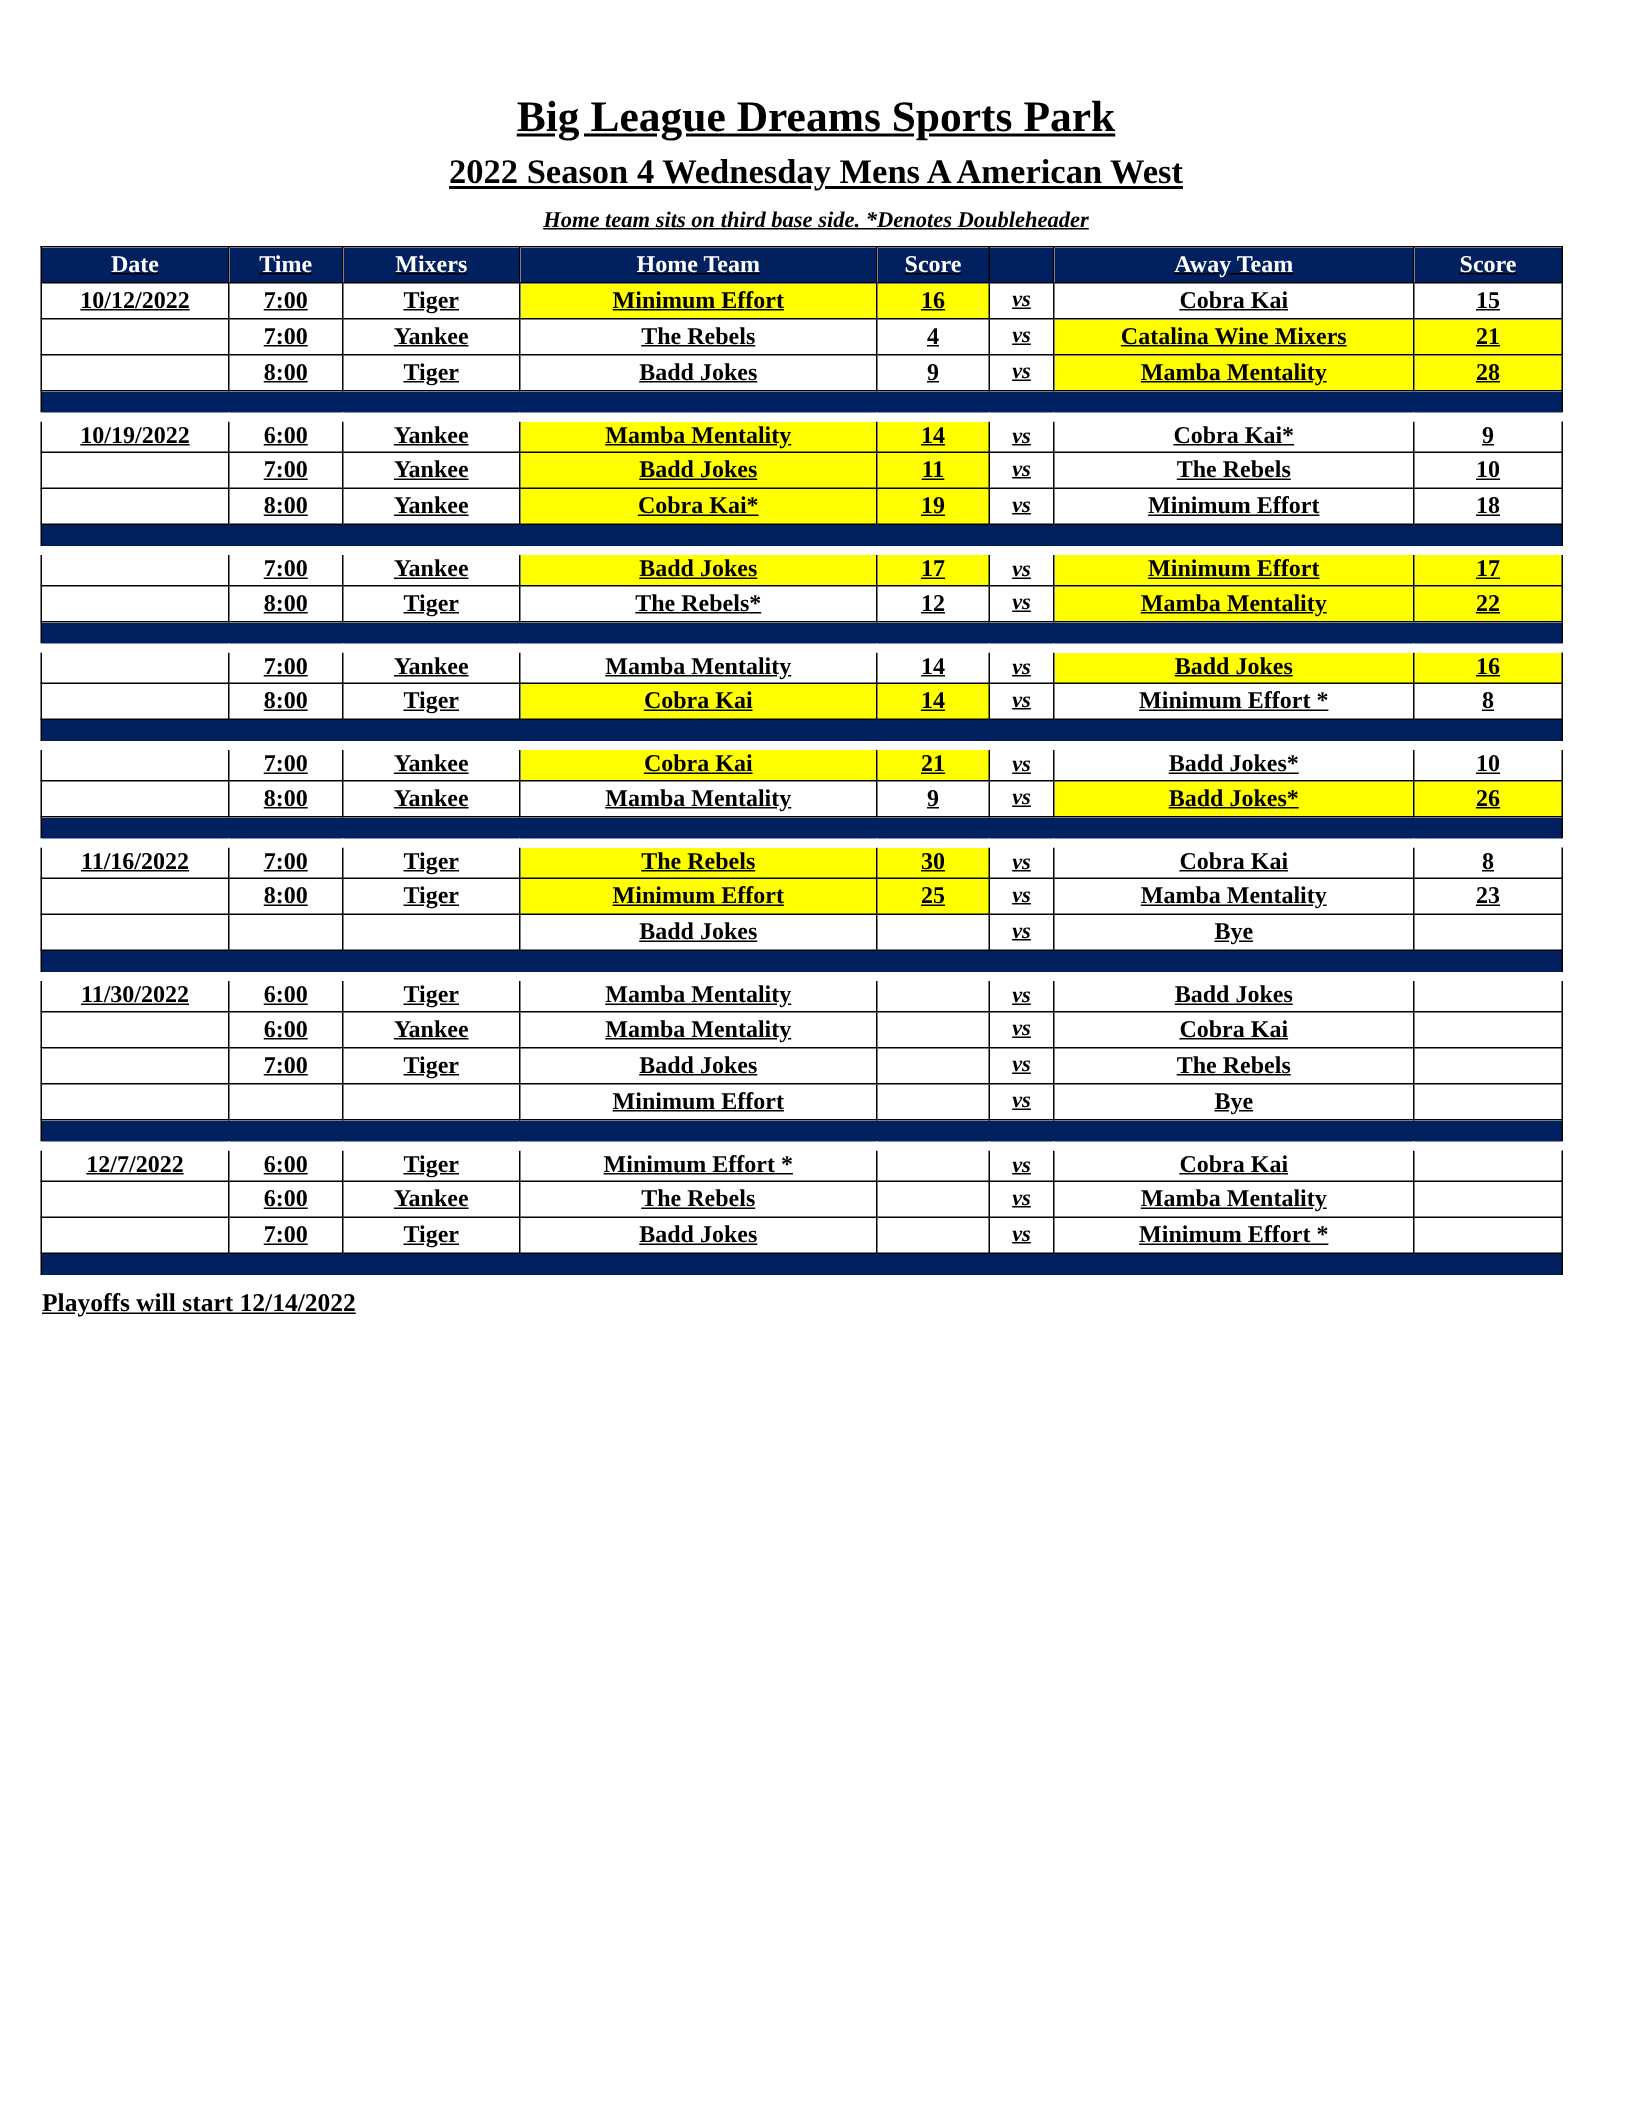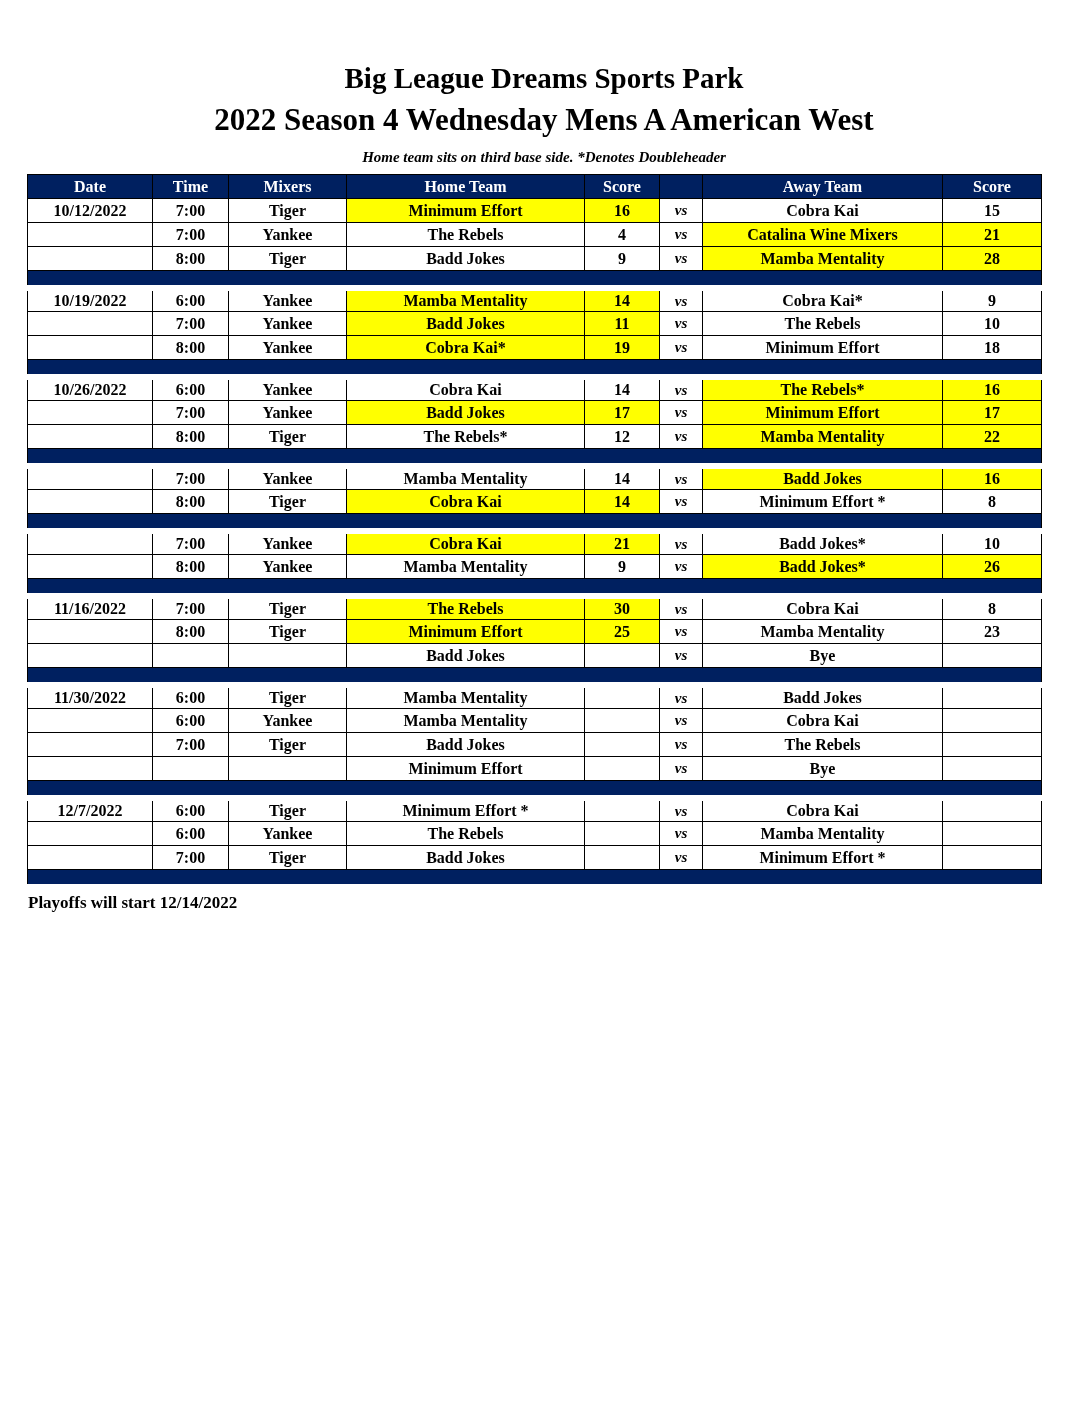--- a/index.html
+++ b/index.html
@@ -4,32 +4,32 @@
 <style>
   * { box-sizing: border-box; }
   html, body { margin: 0; padding: 0; }
   body {
     width: 1088px;
     min-height: 1408px;
     background: #ffffff;
     color: #000;
     font-family: "Liberation Serif", serif;
   }
-  .page { padding: 62px 27px 0; }
+  .page { padding: 62px 27px 0; text-decoration: underline; }
   .title {
     text-align: center;
     font-weight: 700;
     font-size: 29px;
     line-height: 1.15;
     margin: 0 0 7px;
   }
   .subtitle {
     text-align: center;
     font-weight: 700;
-    font-size: 31px;
+    font-size: 23px;
     margin: 0 0 11px;
   }
   .note {
     text-align: center;
     font-weight: 700;
     font-style: italic;
     font-size: 15px;
     margin: 0 0 8px;
   }
   table.schedule {
@@ -165,30 +165,20 @@
     <td class="hl">19</td>
     <td class="vs-col">vs</td>
     <td>Minimum Effort</td>
     <td>18</td>
   </tr>
 
   <tr class="sep">
     <td colspan="8"></td>
   </tr>
 
-  <tr>
-    <td>10/26/2022</td>
-    <td>6:00</td>
-    <td>Yankee</td>
-    <td>Cobra Kai</td>
-    <td>14</td>
-    <td class="vs-col">vs</td>
-    <td class="hl">The Rebels*</td>
-    <td class="hl">16</td>
-  </tr>
 
   <tr>
     <td></td>
     <td>7:00</td>
     <td>Yankee</td>
     <td class="hl">Badd Jokes</td>
     <td class="hl">17</td>
     <td class="vs-col">vs</td>
     <td class="hl">Minimum Effort</td>
     <td class="hl">17</td>

